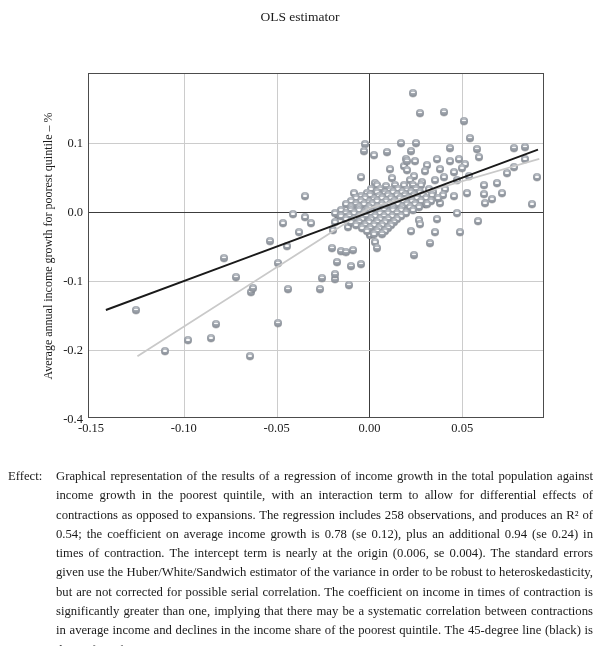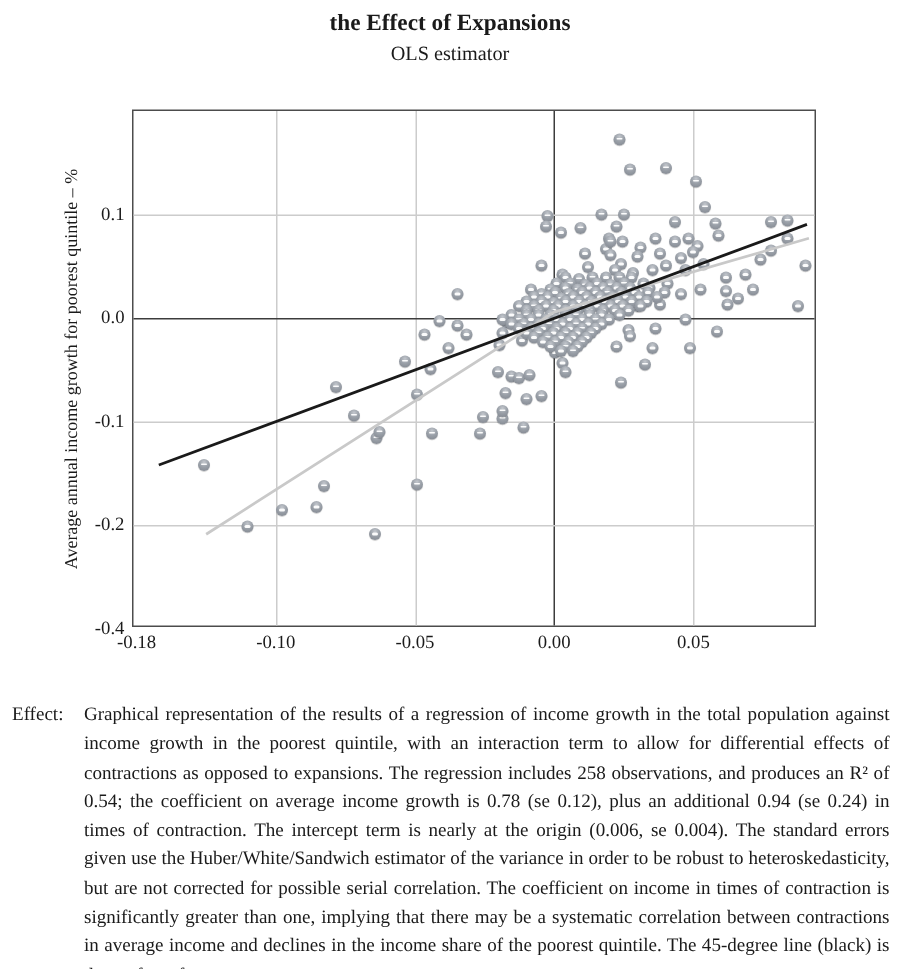--- a/index.html
+++ b/index.html
@@ -23,28 +23,27 @@
   .x-axis-title{ position:absolute; top:100%; margin-top:23px; width:100%; text-align:center; font-size:12.8px;}
   .y-axis-title{ position:absolute; left:-40px; top:50%; transform:translate(-50%,-50%) rotate(-90deg); white-space:nowrap; font-size:12px;}
   .notes{ position:absolute; left:8px; top:467px; width:585px; font-size:12.7px; line-height:19.3px;}
   .notes-label{ position:absolute; left:0; top:0;}
   .notes-text{ margin-left:48px; text-align:justify;}
 </style>
 </head>
 <body>
 
 <div class="fig-title">
-  <div>the Effect of Expansions</div>
 </div>
 <div class="fig-subtitle">OLS estimator</div>
 
 <div class="plot-wrap">
   <div class="y-axis-title">Average annual income growth for poorest quintile – %</div>
   <div class="plot-area">
-      <div class="x-tick" style="left: 0.449714%;">-0.18</div>
+      <div class="x-tick" style="left: 0.449714%;">-0.15</div>
       <div class="vgrid" style="left: 20.8913%;"></div>
       <div class="x-tick" style="left: 20.8913%;">-0.10</div>
       <div class="vgrid" style="left: 41.3328%;"></div>
       <div class="x-tick" style="left: 41.3328%;">-0.05</div>
       <div class="vgrid zero" style="left: 61.7743%;"></div>
       <div class="x-tick" style="left: 61.7743%;">0.00</div>
       <div class="vgrid" style="left: 82.2159%;"></div>
       <div class="x-tick" style="left: 82.2159%;">0.05</div>
       <div class="hgrid" style="top: 20.2049%;"></div>
       <div class="y-tick" style="top: 20.2049%;">0.1</div>

